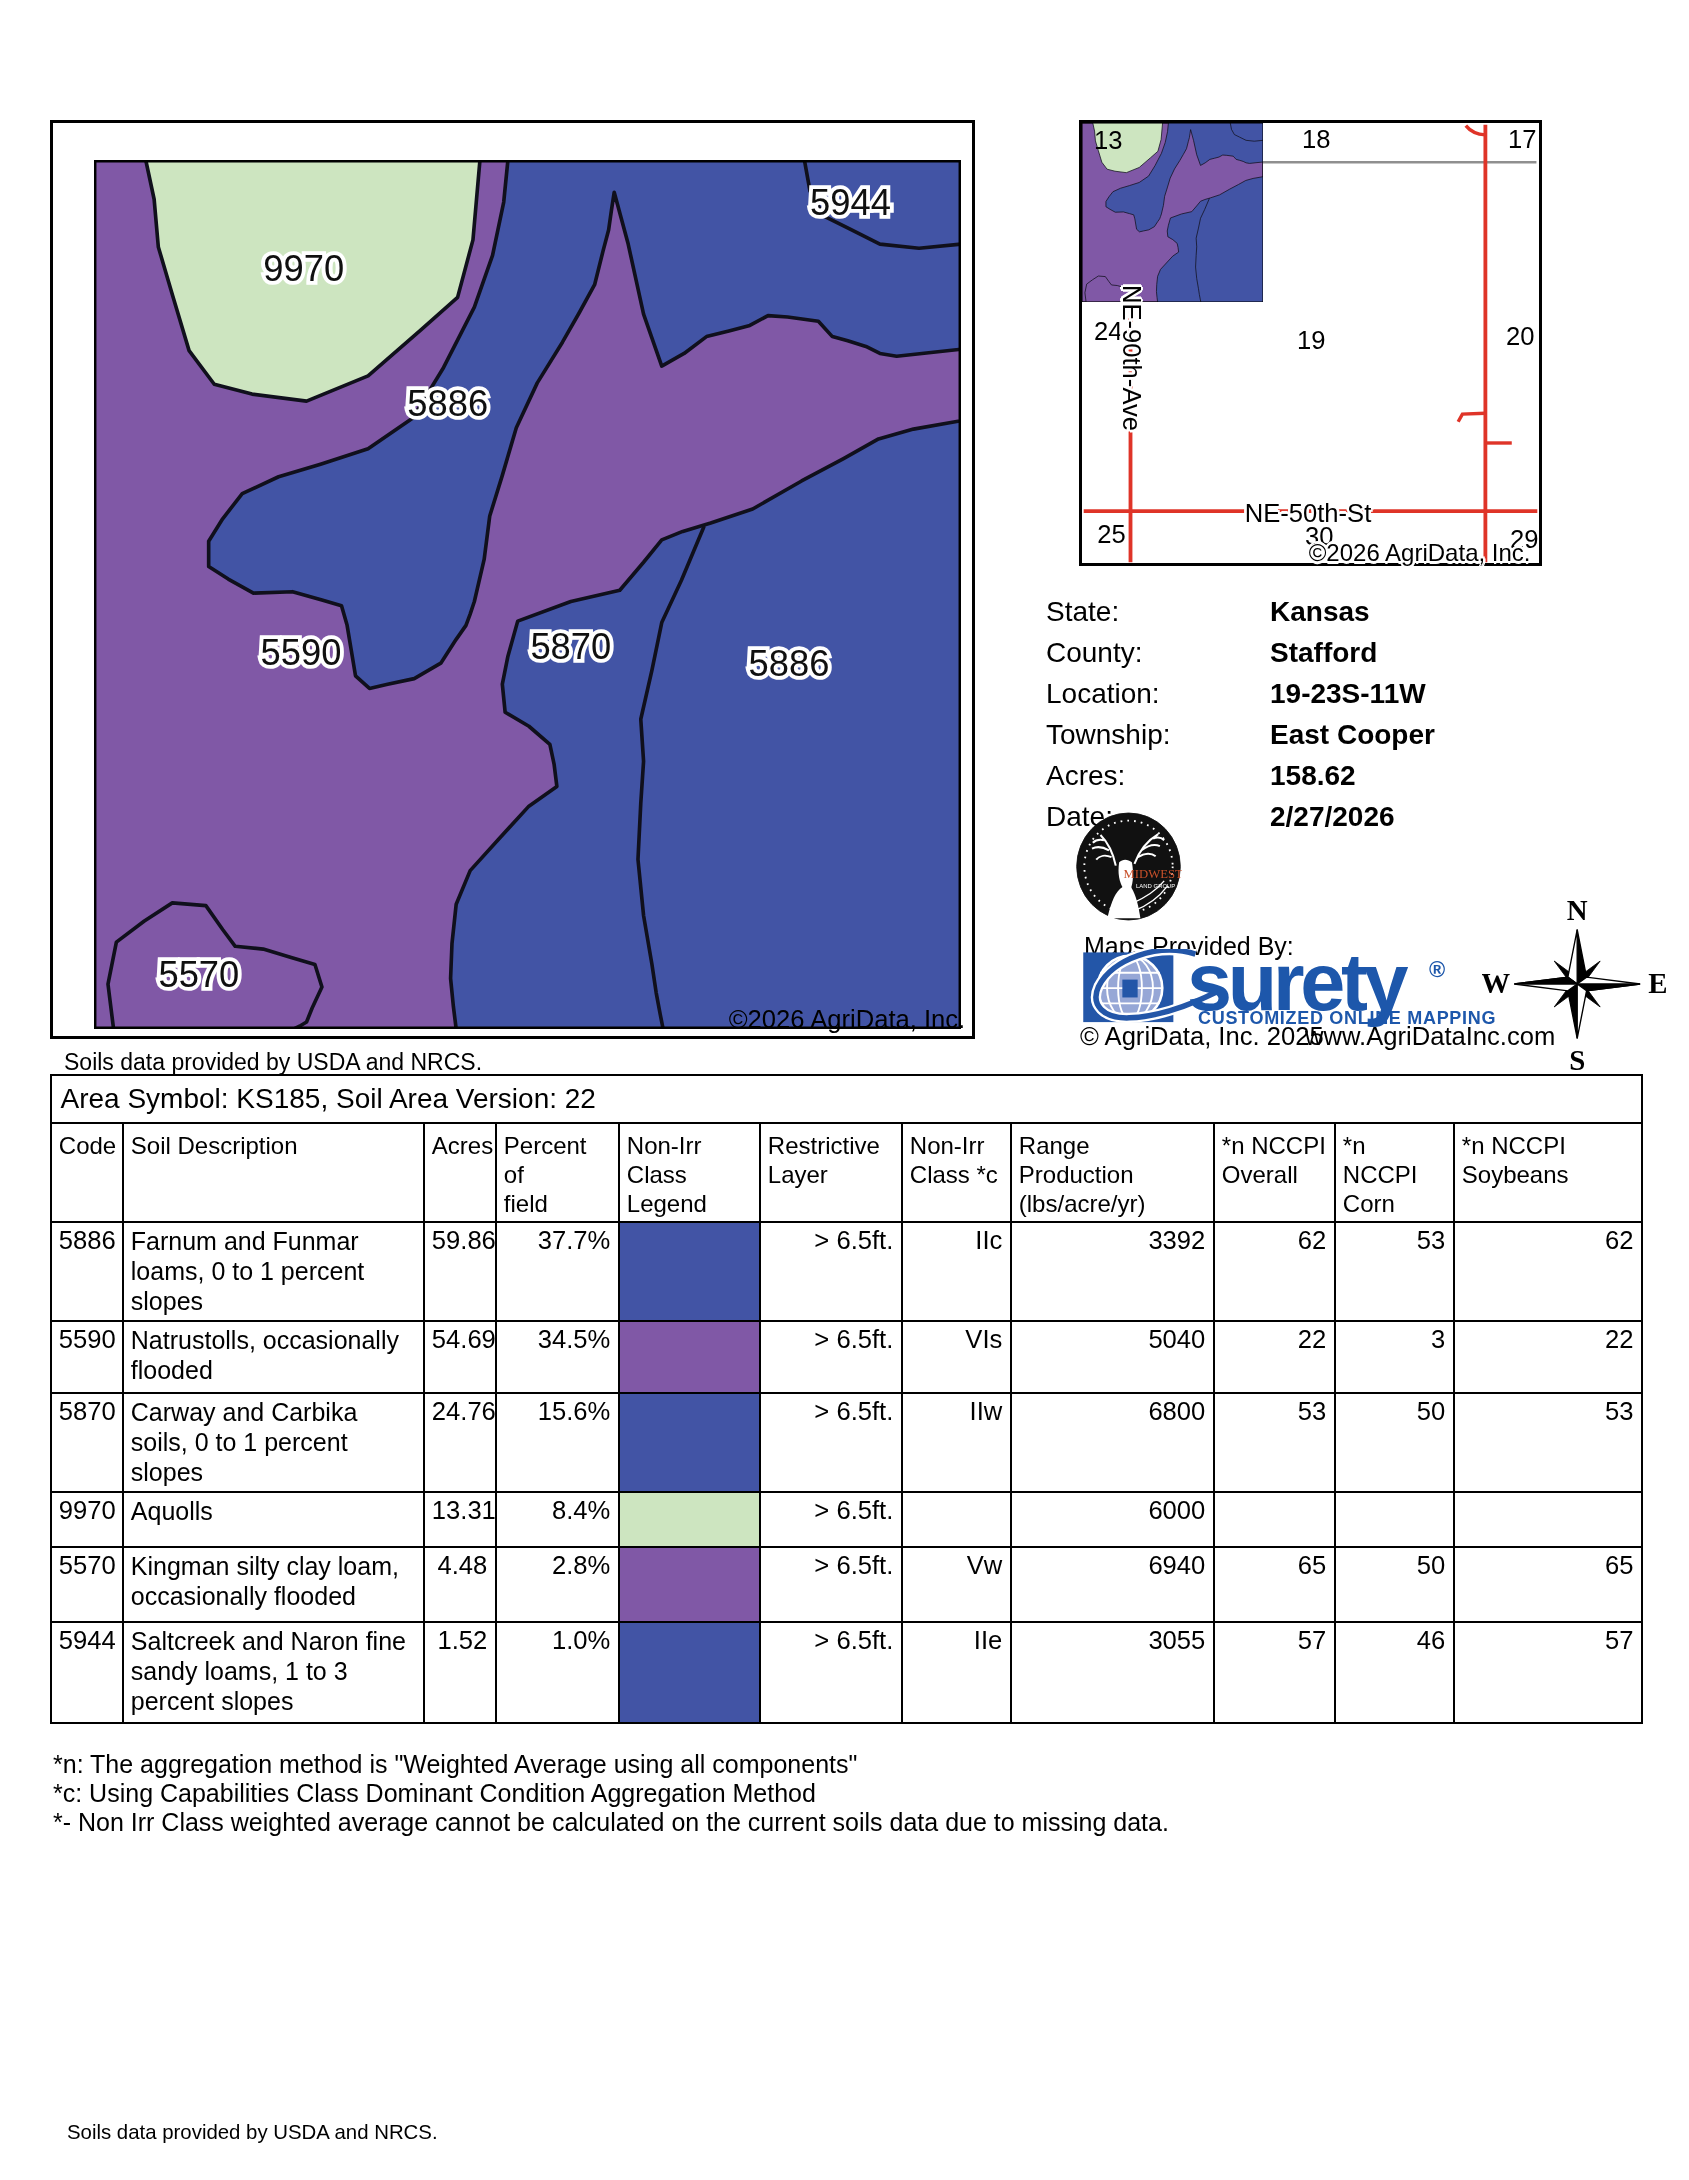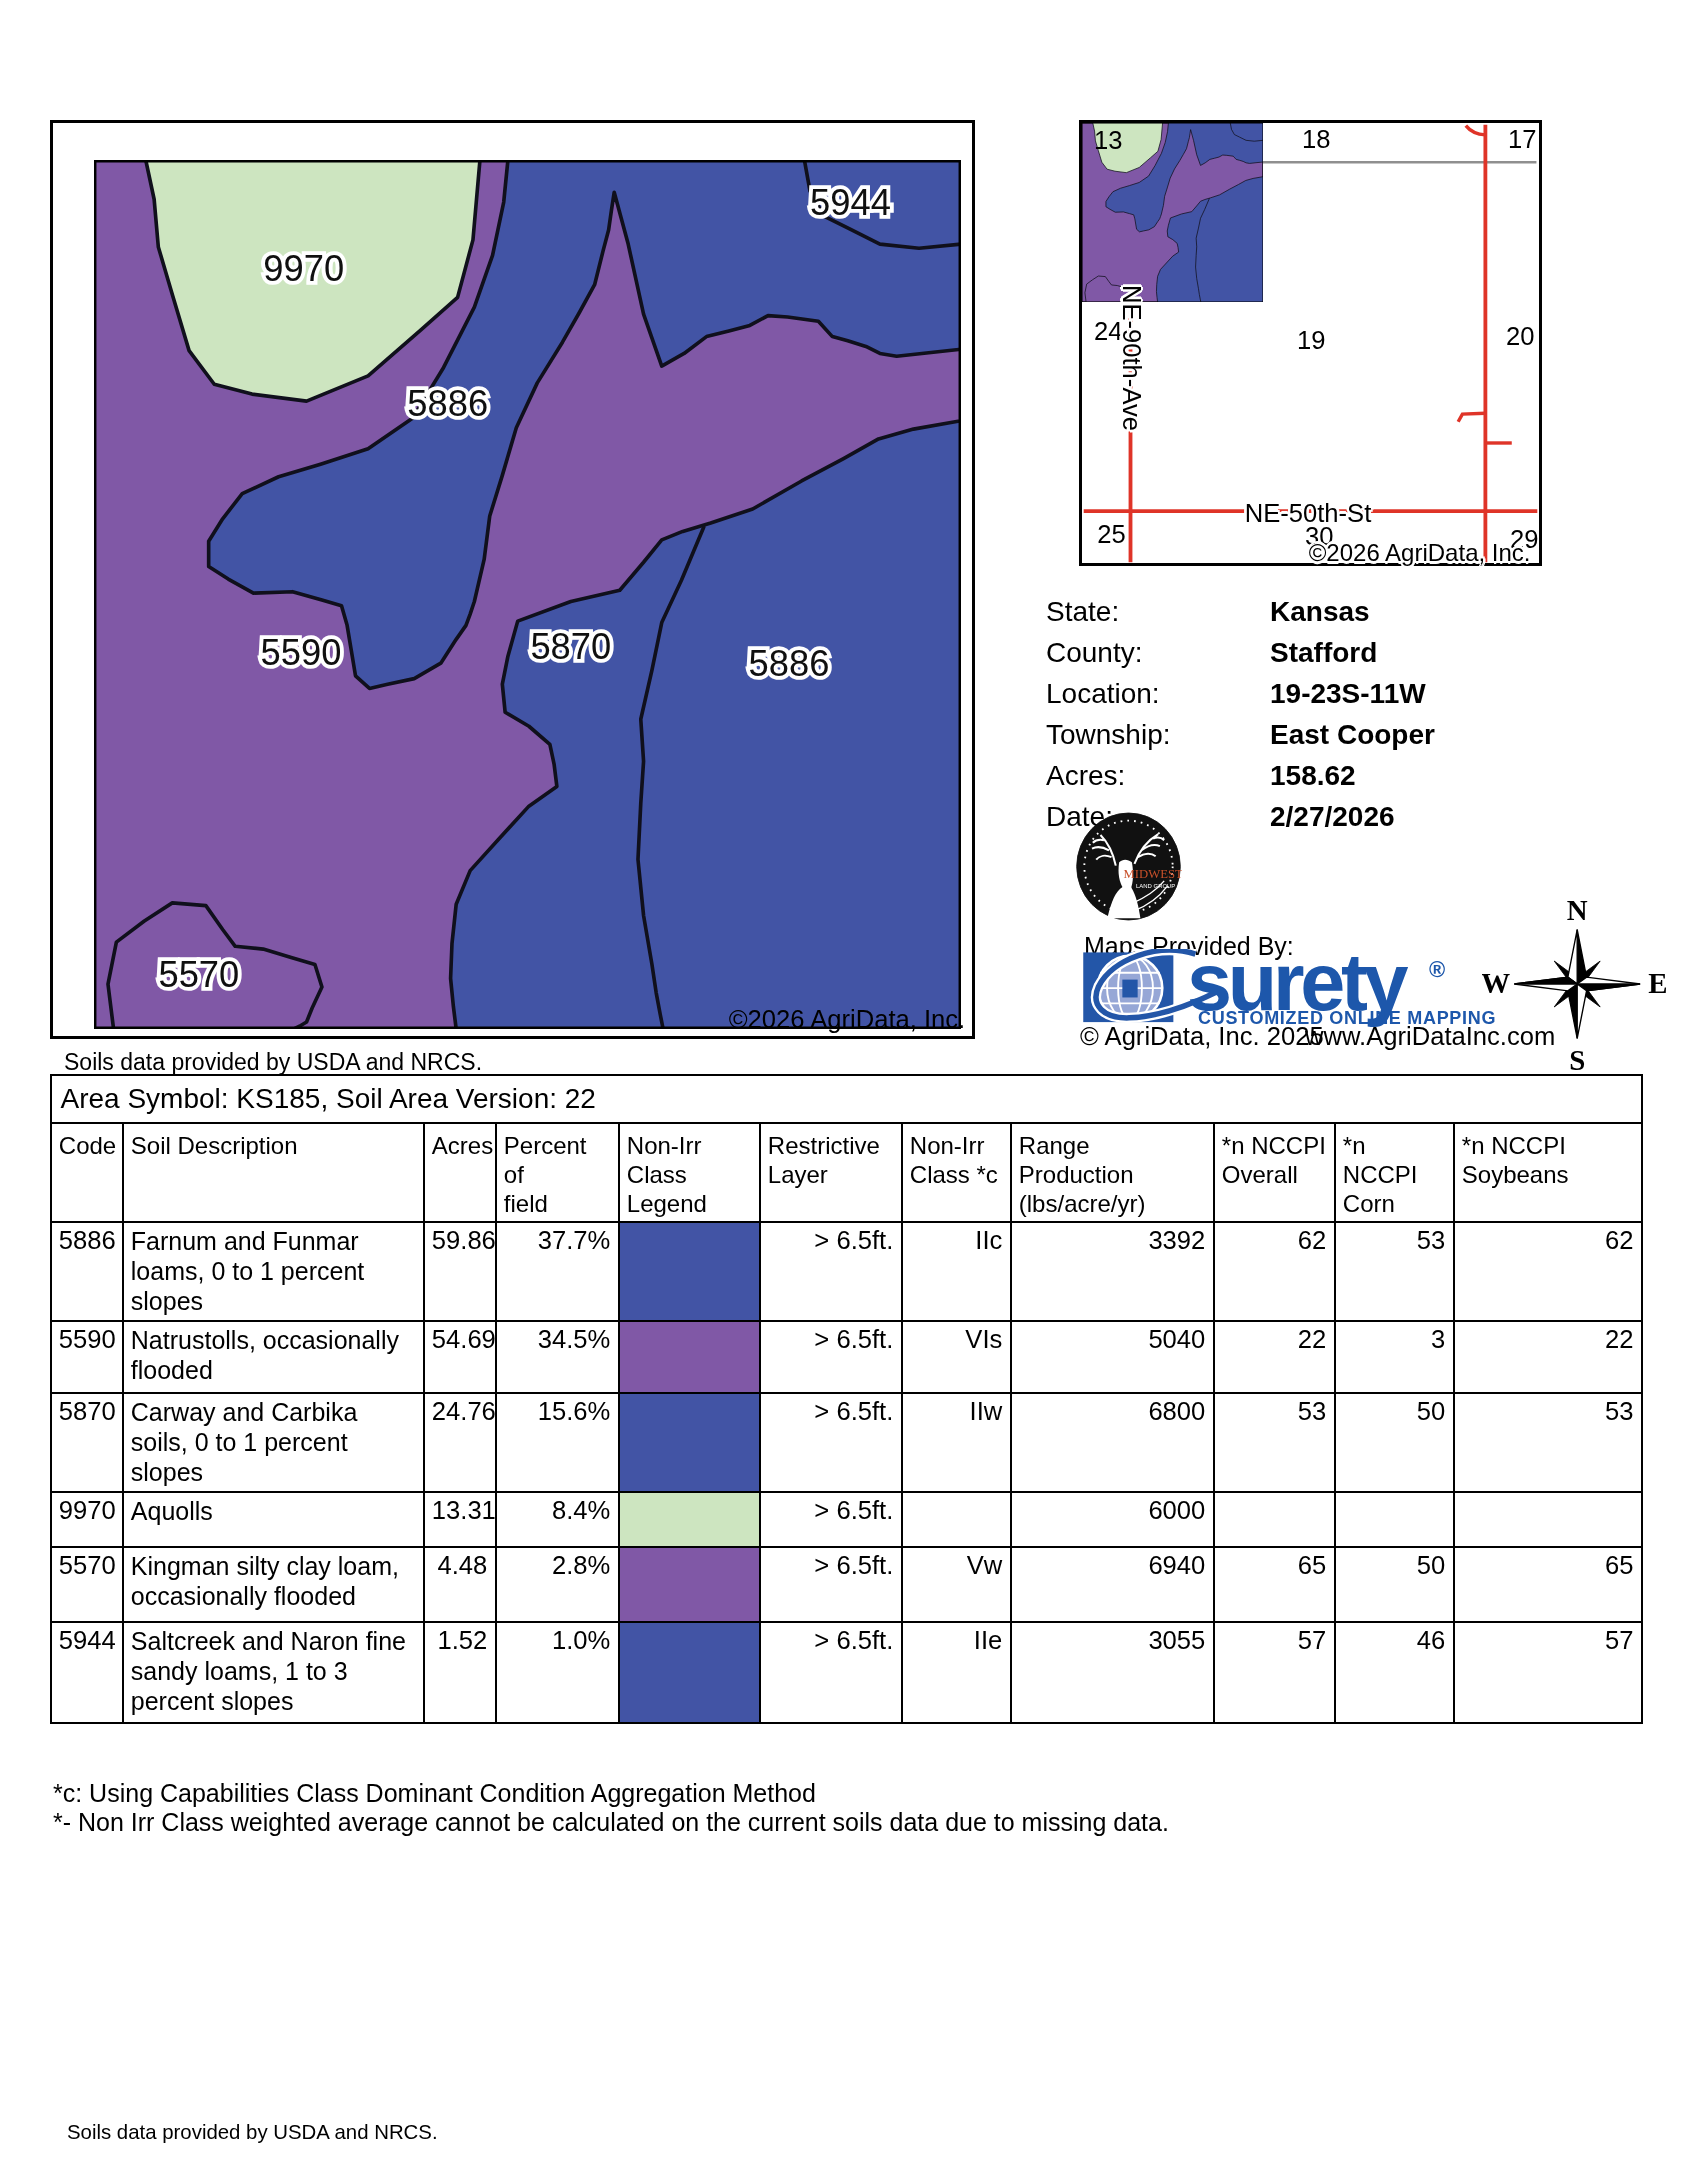--- a/index.html
+++ b/index.html
@@ -316,19 +316,20 @@
       <td class="num">&gt; 6.5ft.</td>
       <td class="num">IIe</td>
       <td class="num">3055</td>
       <td class="num">57</td>
       <td class="num">46</td>
       <td class="num">57</td>
     </tr>
   </tbody>
     </table>
 
+  <div class="abs fn" style="top:1750px;">*n: The aggregation method is "Weighted Average using all components"</div>
   <div class="abs fn" style="top:1808px;">*- Non Irr Class weighted average cannot be calculated on the current soils data due to missing data.</div>
   <div class="abs fn" style="top:1779px;">*c: Using Capabilities Class Dominant Condition Aggregation Method</div>
 
   <div class="abs" id="note-bottom">Soils data provided by USDA and NRCS.</div>
 
 </div>
 
 
 </body></html>

